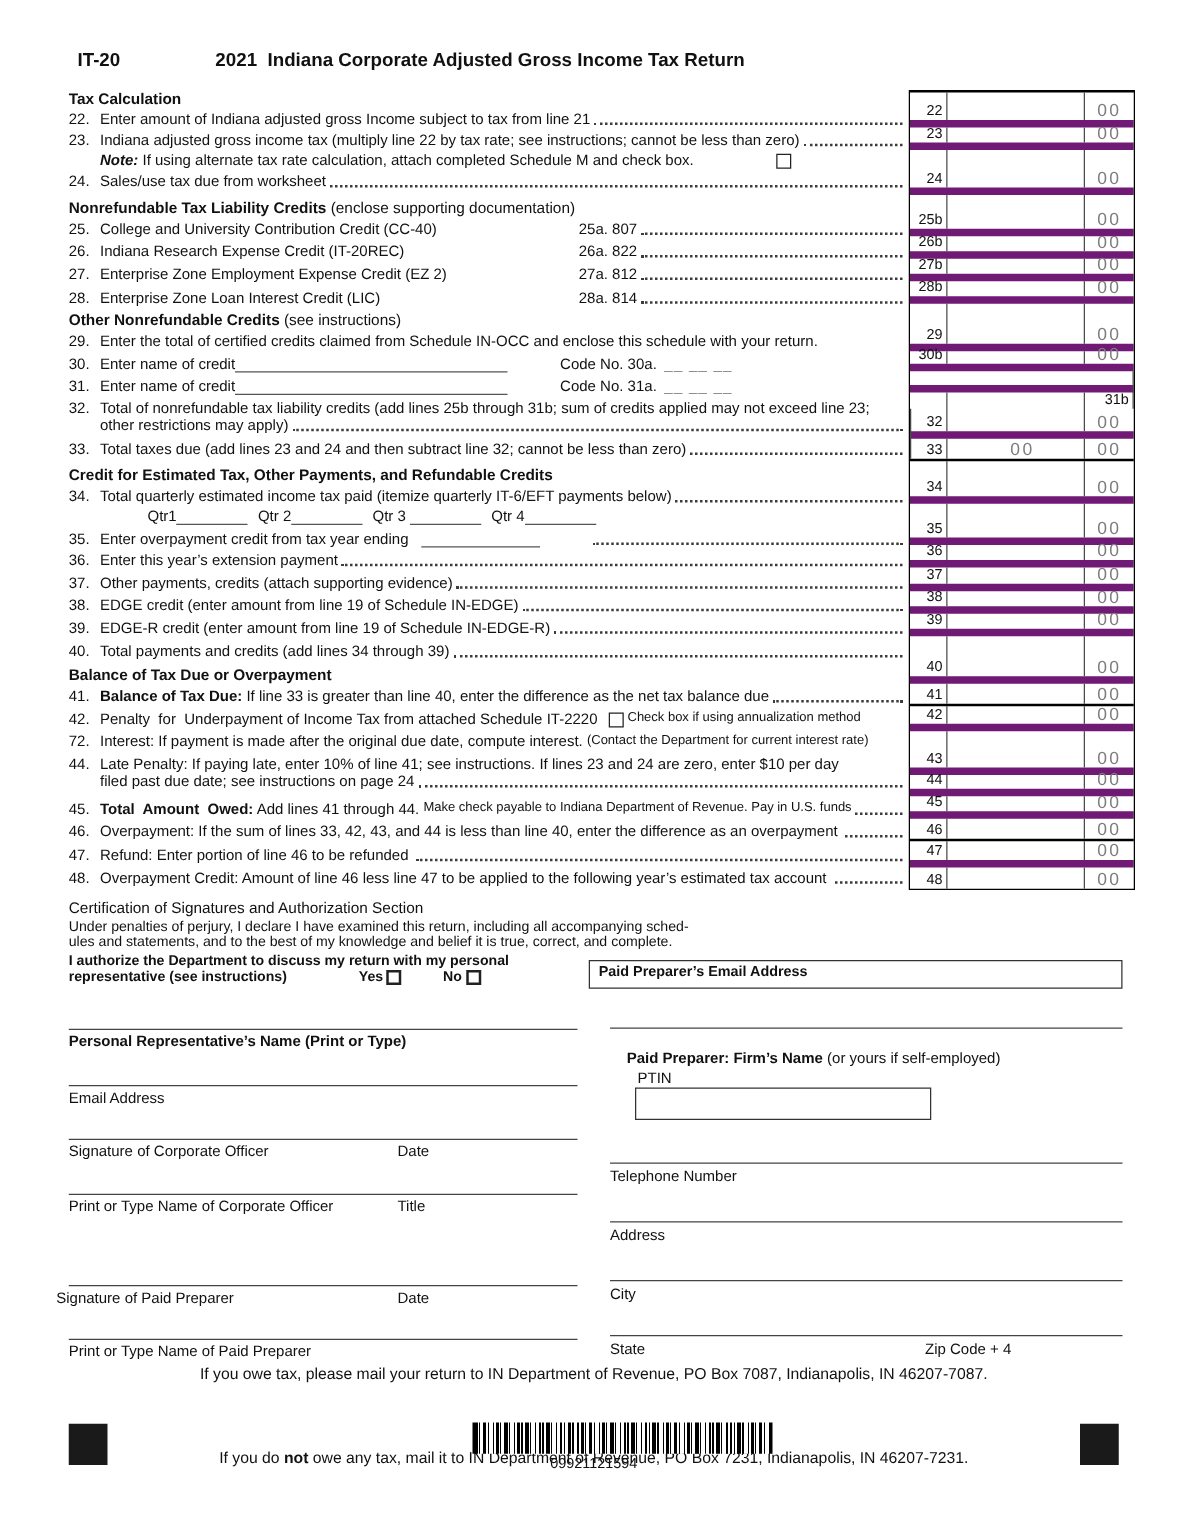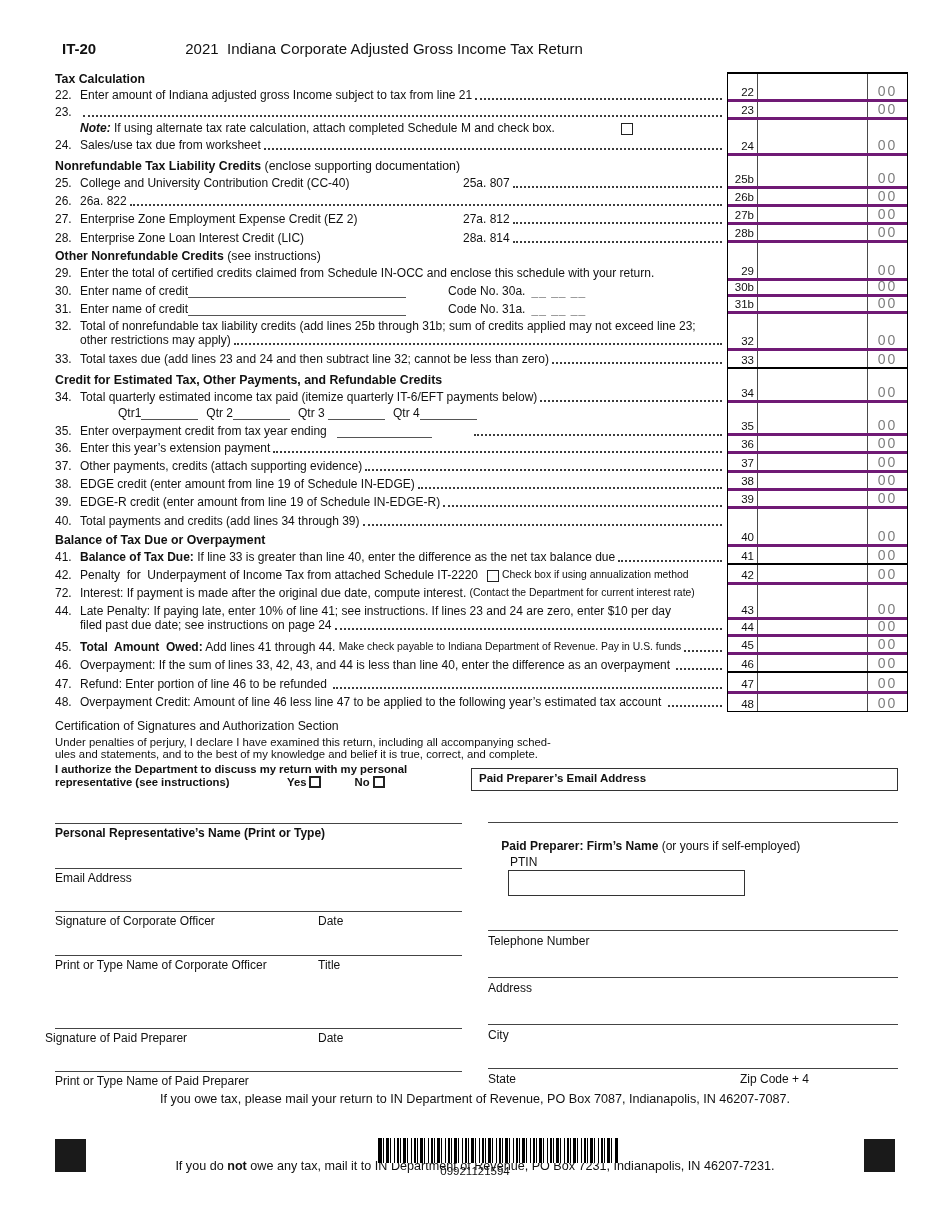--- a/index.html
+++ b/index.html
@@ -4,39 +4,39 @@
 <style>
   * { margin:0; padding:0; box-sizing:border-box; }
   html,body { background:#fff; }
   .page {
     position:relative; width:950px; height:1230px; background:#fff;
     font-family:"Liberation Sans", sans-serif; color:#111; overflow:hidden;
   }
   
   .form-id { position:absolute; left:62px; top:40px; font-size:15px; font-weight:bold; }
   .form-title { position:absolute; left:0; top:40px; width:768px; text-align:center;
-    font-size:15px; font-weight:normal; white-space:pre; }
+    font-size:15px; font-weight:bold; white-space:pre; }
   
   .li { position:absolute; left:55px; right:226px; display:flex; align-items:flex-end;
         font-size:12px; white-space:pre; line-height:14px; }
   .li.nolead { right:auto; }
   .num { flex:0 0 25px; }
   .lead { flex:1 1 auto; min-width:8px; border-bottom:2px dotted #3c3c3c; margin:0 2px 2px 3px; }
   .heading { font-weight:bold; font-size:12.3px; }
   .heading .reg { font-weight:normal; }
   .small { font-size:10.4px; }
   .cb { display:inline-block; width:12px; height:12px; border:1.4px solid #222;
         background:#fff; margin:0 3px 0 3px; flex:0 0 auto; }
   .blank { display:inline-block; border-bottom:1px solid #555; height:12px; flex:0 0 auto; }
   .dashes { color:#8a8a8a; letter-spacing:1px; margin-left:6px; }
   .creditname { flex:0 0 383px; }
   
   .atable { position:absolute; left:727px; top:72px; width:181px;
             border:1px solid #000; border-top:2.5px solid #000; background:#fff; }
-  .trow { display:flex; align-items:flex-end; border-bottom:3px solid #701a75; }
+  .trow { display:flex; align-items:flex-end; border-bottom:6px solid #701a75; }
   .trow.thick { border-bottom:2px solid #000;justify-content:flex-end; }
   .trow:last-child { border-bottom:none; }
   .tnum { flex:0 0 30px; border-right:1px solid #4a4a4a; align-self:stretch;
           display:flex; align-items:flex-end; justify-content:flex-end;
           font-size:11.5px; padding:0 3px 1px 0; }
   .tamount { flex:1 1 auto; align-self:stretch; }
   .tcents { flex:0 0 40px; border-left:1px solid #4a4a4a; align-self:stretch;
             display:flex; align-items:flex-end; justify-content:center;
             font-size:14px; color:#7d7d7d; letter-spacing:2px; padding-bottom:0px; }
   
@@ -71,20 +71,21 @@
   <div class="li nolead heading" style="top:72px">Tax Calculation</div>
 
   <div class="li" style="top:88px">
     <span class="num">22.</span>
     <span>Enter amount of Indiana adjusted gross Income subject to tax from line 21</span>
     <span class="lead"></span>
   </div>
 
   <div class="li" style="top:105px">
     <span class="num">23.</span>
+    <span>Indiana adjusted gross income tax (multiply line 22 by tax rate; see instructions; cannot be less than zero)</span>
     <span class="lead"></span>
   </div>
   <div class="li nolead" style="top:121px;padding-left:25px">
     <b style="font-style:italic">Note:</b>
     <span> If using alternate tax rate calculation, attach completed Schedule M and check box.</span>
     <span class="cb" style="margin-left:66px"></span>
   </div>
 
   <div class="li" style="top:138px">
     <span class="num">24.</span>
@@ -97,20 +98,21 @@
   </div>
 
   <div class="li" style="top:176px">
     <span class="num">25.</span>
     <span class="creditname">College and University Contribution Credit (CC-40)</span>
     <span>25a. 807</span>
     <span class="lead"></span>
   </div>
   <div class="li" style="top:194px">
     <span class="num">26.</span>
+    <span class="creditname">Indiana Research Expense Credit (IT-20REC)</span>
     <span>26a. 822</span>
     <span class="lead"></span>
   </div>
   <div class="li" style="top:212px">
     <span class="num">27.</span>
     <span class="creditname">Enterprise Zone Employment Expense Credit (EZ 2)</span>
     <span>27a. 812</span>
     <span class="lead"></span>
   </div>
   <div class="li" style="top:231px">
@@ -299,21 +301,21 @@
       <div class="trow" style="height: 38px;">
         <div class="tnum">29</div>
         <div class="tamount"></div>
         <div class="tcents">00</div>
       </div>
       <div class="trow" style="height: 16px;">
         <div class="tnum">30b</div>
         <div class="tamount"></div>
         <div class="tcents">00</div>
       </div>
-      <div class="trow" style="height: 17px;">
+      <div class="trow" style="height: 17px; flex-direction: column;">
         <div class="tnum">31b</div>
         <div class="tamount"></div>
         <div class="tcents">00</div>
       </div>
       <div class="trow" style="height: 37px;">
         <div class="tnum">32</div>
         <div class="tamount"></div>
         <div class="tcents">00</div>
       </div>
       <div class="trow thick" style="height: 18px;">

